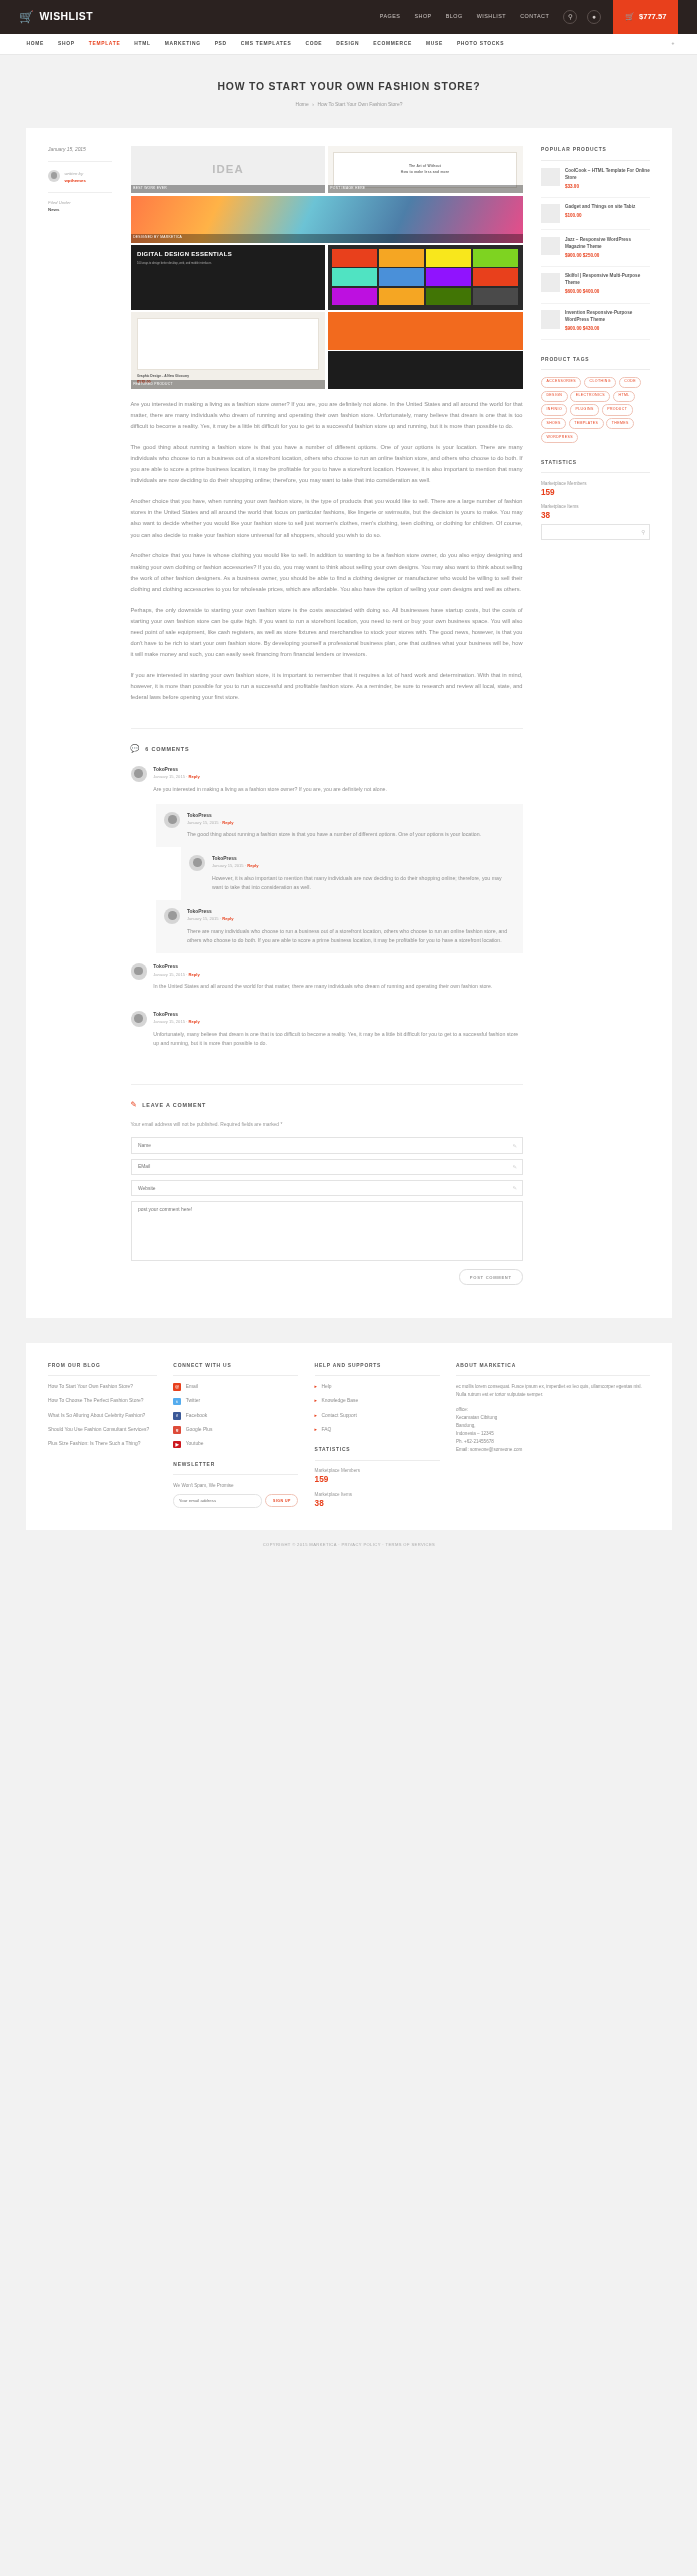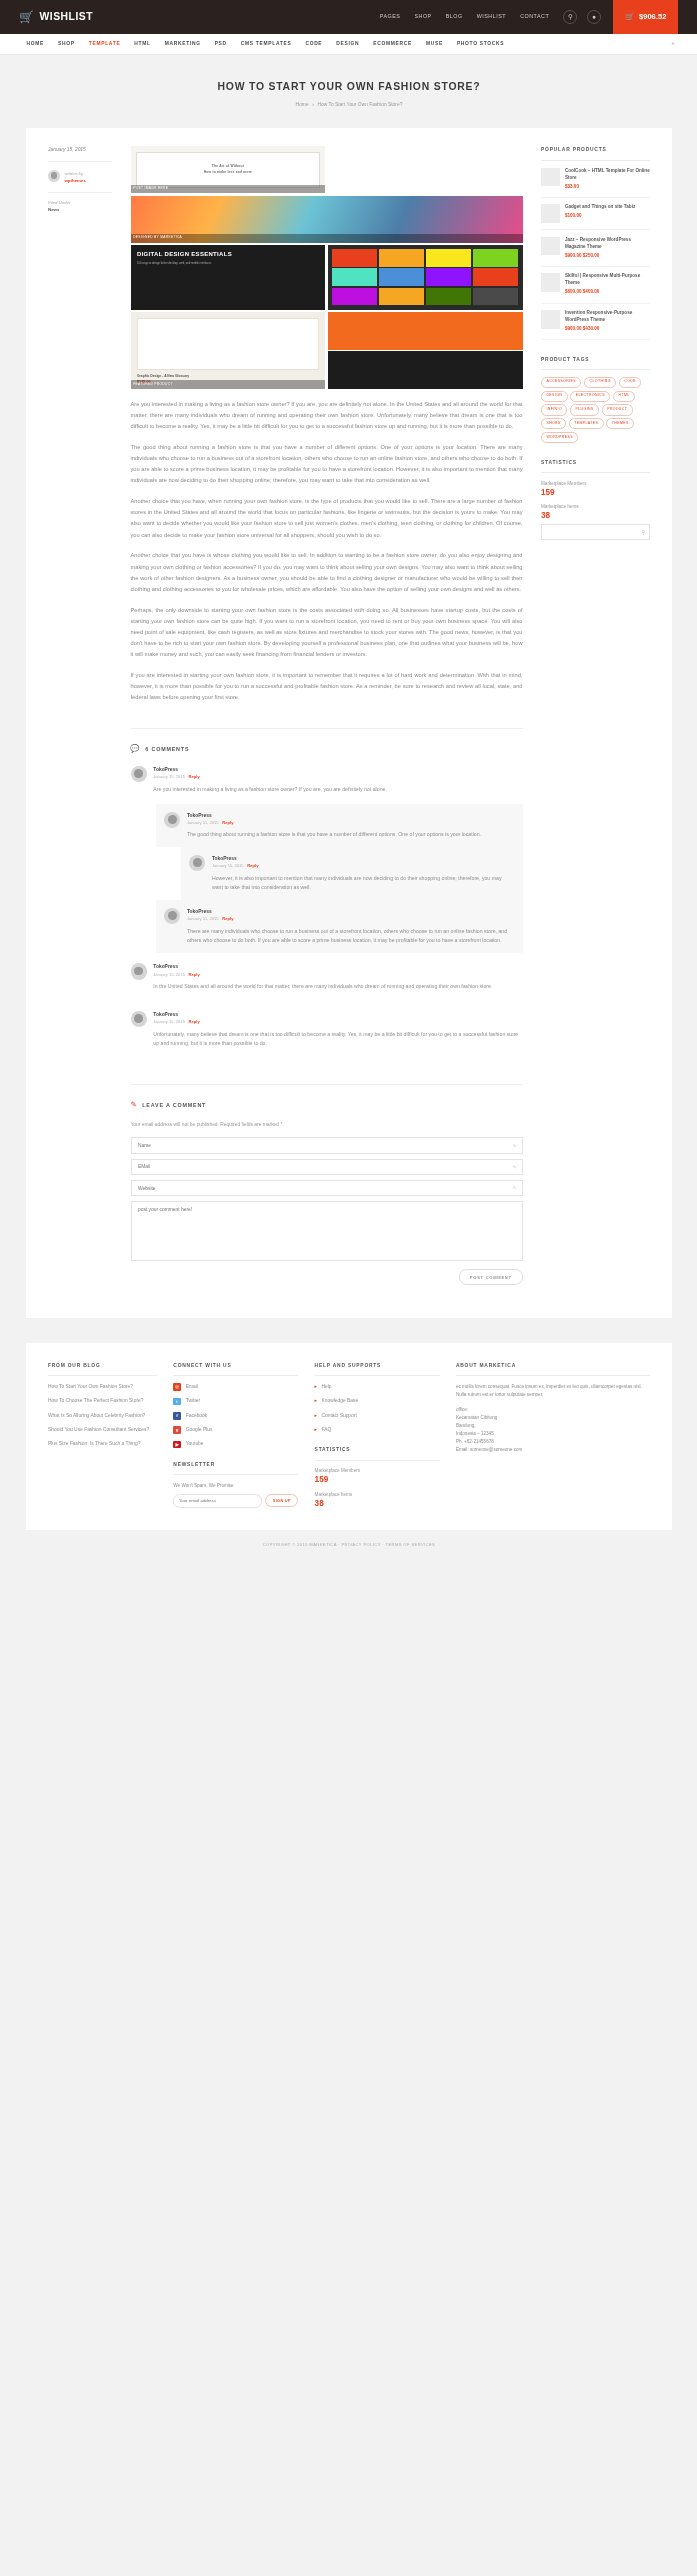--- a/index.html
+++ b/index.html
@@ -179,21 +179,21 @@
       <span class="ti">BLOG</span>
       <span class="ti">WISHLIST</span>
       <span class="ti">CONTACT</span>
     </div>
     <div class="top-icons">
       <span class="circ-icon">⚲</span>
       <span class="circ-icon">●</span>
     </div>
     <div class="cart-btn">
       <span>🛒</span>
-      <span>$906.52</span>
+      <span>$777.57</span>
     </div>
   </div>
 
   <div class="mainnav">
     <span class="mi">HOME</span>
     <span class="mi">SHOP</span>
     <span class="mi active">TEMPLATE</span>
     <span class="mi">HTML</span>
     <span class="mi">MARKETING</span>
     <span class="mi">PSD</span>
@@ -227,20 +227,24 @@
         </div>
       </div>
       <div class="meta-sep"></div>
       <div class="meta-h">Filed Under</div>
       <div class="meta-v2">News</div>
     </div>
 
     <div class="col-main">
 
       <div class="imggrid">
+        <div class="imgcell">
+          <div class="thumb-idea">IDEA</div>
+          <div class="cap">BEST WORK EVER</div>
+        </div>
         <div class="imgcell">
           <div class="thumb-book">
             <div class="bk">
               <b>The Art of Without</b>
               <b>How to make less and more</b>
             </div>
           </div>
           <div class="cap">POST IMAGE HERE</div>
         </div>
         <div class="imgcell" style="grid-column: 1 / span 2;">

